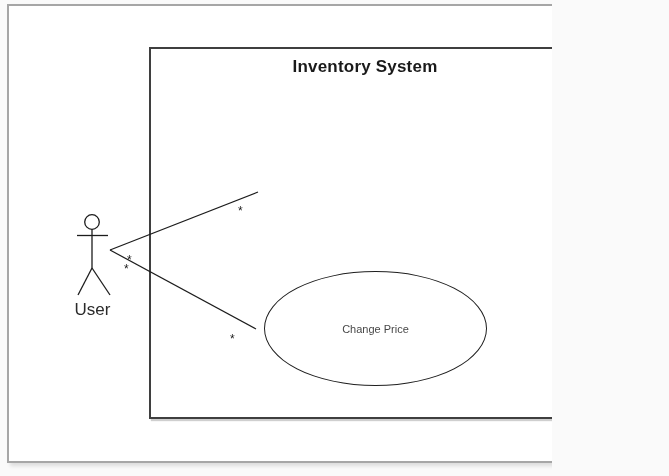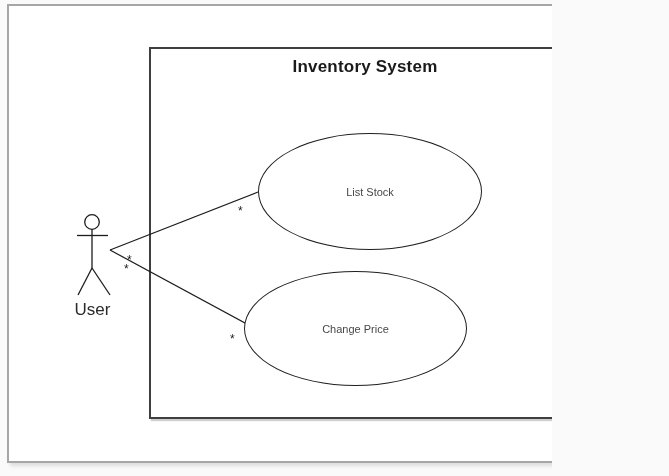--- a/index.html
+++ b/index.html
@@ -43,21 +43,21 @@
     display: flex;
     align-items: center;
     justify-content: center;
   }
   .use-case-label {
     font-size: 11px;
     color: #474747;
     white-space: nowrap;
   }
   #uc-list-stock  { left: 258px; top: 133px; width: 222px; height: 115px; }
-  #uc-change-price{ left: 244px; top: 271px; width: 221px; height: 113px; }
+  #uc-change-price{ left: 264px; top: 271px; width: 221px; height: 113px; }
   .lines-layer, .actor-layer {
     position: absolute;
     left: 0; top: 0;
     width: 669px; height: 476px;
     pointer-events: none;
   }
   .lines-layer line, .actor-layer * { pointer-events: auto; }
   .actor-label {
     position: absolute;
     left: 68px; top: 300px;
@@ -86,23 +86,20 @@
 
   <div class="system-boundary">
     <div class="system-title">Inventory System</div>
   </div>
 
   <svg class="lines-layer" viewBox="0 0 669 476" xmlns="http://www.w3.org/2000/svg">
     <line x1="110" y1="250" x2="258" y2="192" stroke="#1c1c1c" stroke-width="1.2"></line>
     <line x1="110" y1="250" x2="256" y2="329" stroke="#1c1c1c" stroke-width="1.2"></line>
   </svg>
 
-  <div class="use-case" id="uc-list-stock">
-    <span class="use-case-label">List Stock</span>
-  </div>
 
   <div class="use-case" id="uc-change-price">
     <span class="use-case-label">Change Price</span>
   </div>
 
   <svg class="actor-layer" viewBox="0 0 669 476" xmlns="http://www.w3.org/2000/svg" fill="none" stroke="#1c1c1c" stroke-width="1.3">
     <circle cx="92" cy="222" r="7.3"></circle>
     <line x1="92" y1="229.3" x2="92" y2="268"></line>
     <line x1="77" y1="235.5" x2="108" y2="235.5"></line>
     <line x1="92" y1="268" x2="78" y2="295"></line>

